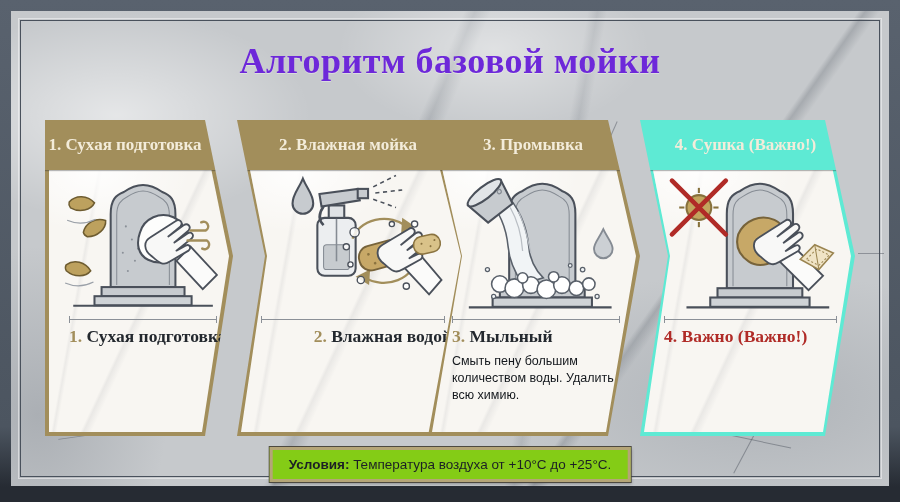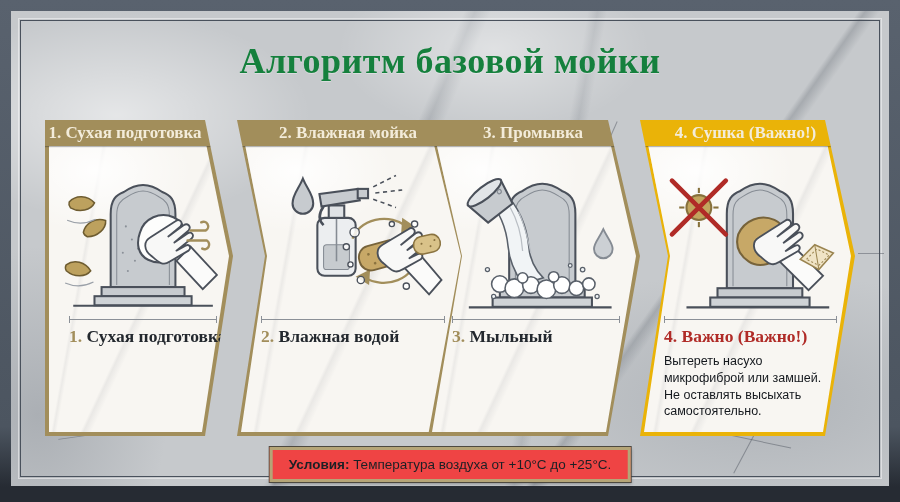--- a/index.html
+++ b/index.html
@@ -21,42 +21,42 @@
       linear-gradient(125deg, transparent 70%, rgba(86,93,102,.28) 70.6%, transparent 71.8%);
   }
   .frame{
     position:absolute;left:20px;top:20px;right:20px;bottom:25px;
     border:1px solid #49515c;outline:1px solid rgba(245,246,248,.55);outline-offset:1px;
     pointer-events:none;
   }
   .main-title{
     position:absolute;top:40px;left:0;right:0;text-align:center;
     font-family:"Liberation Serif","DejaVu Serif",serif;font-weight:700;
-    font-size:36px;letter-spacing:.5px;color:#15803d;
+    font-size:36px;letter-spacing:.5px;color:#6d28d9;
     text-shadow:0 1px 0 rgba(255,255,255,.35);
   }
   
   .card{
     position:absolute;top:120px;height:316px;
     background:#a28e5b;
     clip-path:polygon(0 0, calc(100% - var(--tip)) 0, 100% 136px, calc(100% - var(--tip)) 100%, 0 100%, var(--notch) 136px);
     filter:drop-shadow(0 0 1px rgba(28,32,39,.95)) drop-shadow(1px 2px 2px rgba(30,34,41,.35));
   }
-  .card--red{background:#eab308;}
+  .card--red{background:#5eead4;}
   .card .inner{
     position:absolute;left:4px;right:4px;top:4px;bottom:4px;
     background-color:#f8f6f2;
     background-image:
       radial-gradient(ellipse 140px 90px at 25% 15%, rgba(255,255,255,.9), transparent 70%),
       linear-gradient(115deg, transparent 54%, rgba(148,150,156,.14) 55%, transparent 57.5%),
       linear-gradient(100deg, transparent 24%, rgba(148,150,156,.12) 25%, transparent 26.5%);
     clip-path:polygon(0 0, calc(100% - var(--tip2)) 0, 100% 132px, calc(100% - var(--tip2)) 100%, 0 100%, var(--notch2) 132px);
   }
   .band{
-    position:absolute;left:0;right:0;top:0;height:26px;background:inherit;
+    position:absolute;left:0;right:0;top:0;height:50px;background:inherit;
     display:flex;align-items:center;justify-content:center;
     box-shadow:0 1px 1px rgba(20,23,28,.3);
   }
   .band span{
     font-family:"Liberation Serif","DejaVu Serif",serif;font-weight:700;
     font-size:17px;color:#f3ecda;padding-right:var(--tip);padding-left:var(--notch2);
     white-space:nowrap;
   }
   .illus{position:absolute;left:8px;right:8px;top:42px;height:150px;}
   .illus svg{width:100%;height:100%;}
@@ -72,21 +72,21 @@
   }
   .card-title .num{color:#a28e5b;}
   .card--red .card-title, .card--red .card-title .num{color:#b02b27;}
   .card-desc{
     position:absolute;top:233px;left:24px;right:calc(var(--tip) - 6px);
     font-size:12.5px;line-height:1.34;color:#14181d;
   }
   
   .cond{
     position:absolute;top:447px;left:50%;transform:translateX(-50%);
-    background:#ef4444;border:3px solid #b5a577;
+    background:#84cc16;border:3px solid #b5a577;
     box-shadow:0 0 0 1px #4e4a40, 1px 2px 3px rgba(25,28,34,.35);
     padding:7px 16px;font-size:13.5px;color:#1c2025;white-space:nowrap;
   }
   .cond b{font-weight:700;}
   .deco{position:absolute;background:rgba(70,77,89,.45);}
 </style>
 </head>
 <body>
 
 <div class="panel"></div>
@@ -139,21 +139,21 @@
       </g>
     </svg>
   </div>
   <div class="divider"></div>
   <div class="card-title">
     <span class="num">1.</span>
     <span>Сухая подготовка</span>
   </div>
 </div>
 
-<div class="card" style="left:237px;width:229px;--tip:33px;--notch:28px;--tip2:31px;--notch2:26px;">
+<div class="card" style="left:237px;width:229px;text-align:right;--tip:33px;--notch:28px;--tip2:31px;--notch2:26px;">
   <div class="inner"></div>
   <div class="band">
     <span>2. Влажная мойка</span>
   </div>
   <div class="illus">
     <svg viewBox="0 0 178 145" preserveAspectRatio="xMidYMid meet">
       <path d="M42,16 C46,26 52,31 52,40 a10,10 0 0 1 -20,0 C32,31 38,26 42,16 Z" fill="#c7cbcf" stroke="#4a505a" stroke-width="2"></path>
       <g>
         <rect x="56" y="54" width="37" height="56" rx="7" fill="#eceef0" stroke="#4a505a" stroke-width="2"></rect>
         <rect x="62" y="80" width="25" height="24" rx="3" fill="#c7cbcf" stroke="#858b93" stroke-width="1"></rect>
@@ -257,20 +257,21 @@
         <circle cx="12" cy="0" r="2" fill="none" stroke="#858b93" stroke-width="1.2"></circle>
       </g>
       <path transform="translate(152,78)" d="M0,-13 C3.5,-5 9,0 9,6 a9,9 0 0 1 -18,0 C-9,0 -3.5,-5 0,-13 Z" fill="#ccd0d4" stroke="#858b93" stroke-width="1.8"></path>
     </svg>
   </div>
   <div class="divider"></div>
   <div class="card-title">
     <span class="num">3.</span>
     <span>Мыльный</span>
   </div>
+  <div class="card-desc">Смыть пену большим количеством воды. Удалить всю химию.</div>
 </div>
 
 <div class="card card--red" style="left:640px;width:215px;--tip:30px;--notch:28px;--tip2:28px;--notch2:26px;">
   <div class="inner"></div>
   <div class="band">
     <span>4. Сушка (Важно!)</span>
   </div>
   <div class="illus">
     <svg viewBox="0 0 170 145" preserveAspectRatio="xMidYMid meet">
       <g transform="translate(8,0)">
@@ -307,18 +308,17 @@
         <path d="M-10,2 L0,-8 L12,-2 L2,8 Z" fill="none" stroke="#9a8450" stroke-width="1" stroke-dasharray="2 2"></path>
         <path d="M-2,-12 L2,12" stroke="#9a8450" stroke-width="1"></path>
       </g>
     </svg>
   </div>
   <div class="divider"></div>
   <div class="card-title">
     <span class="num">4.</span>
     <span>Важно (Важно!)</span>
   </div>
-  <div class="card-desc">Вытереть насухо микрофиброй или замшей. Не оставлять высыхать самостоятельно.</div>
 </div>
 
 <div class="cond">
   <b>Условия:</b><span> Температура воздуха от +10°C до +25°C.</span>
 </div>
 
 </body></html>

